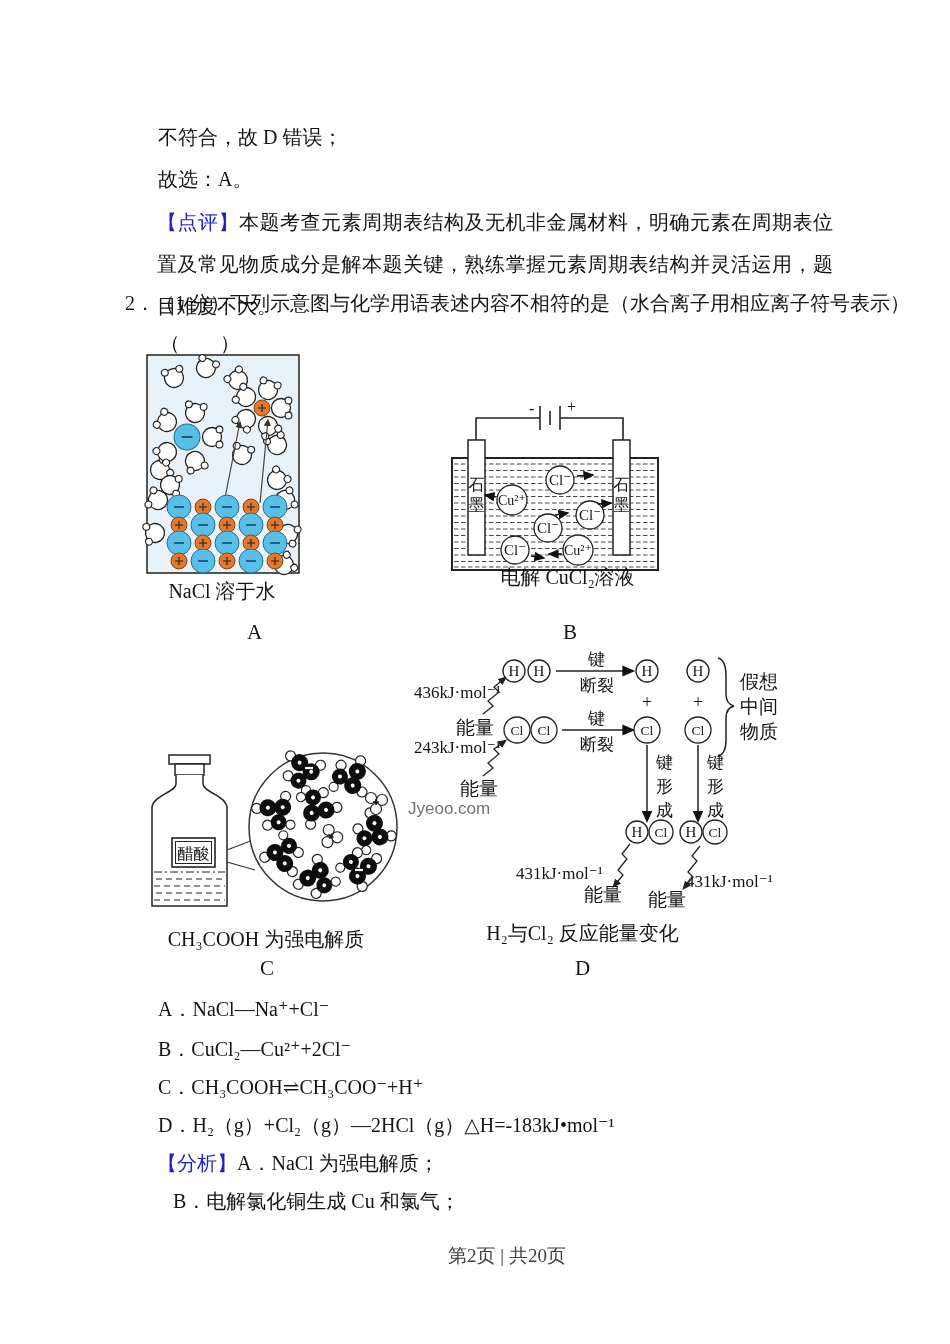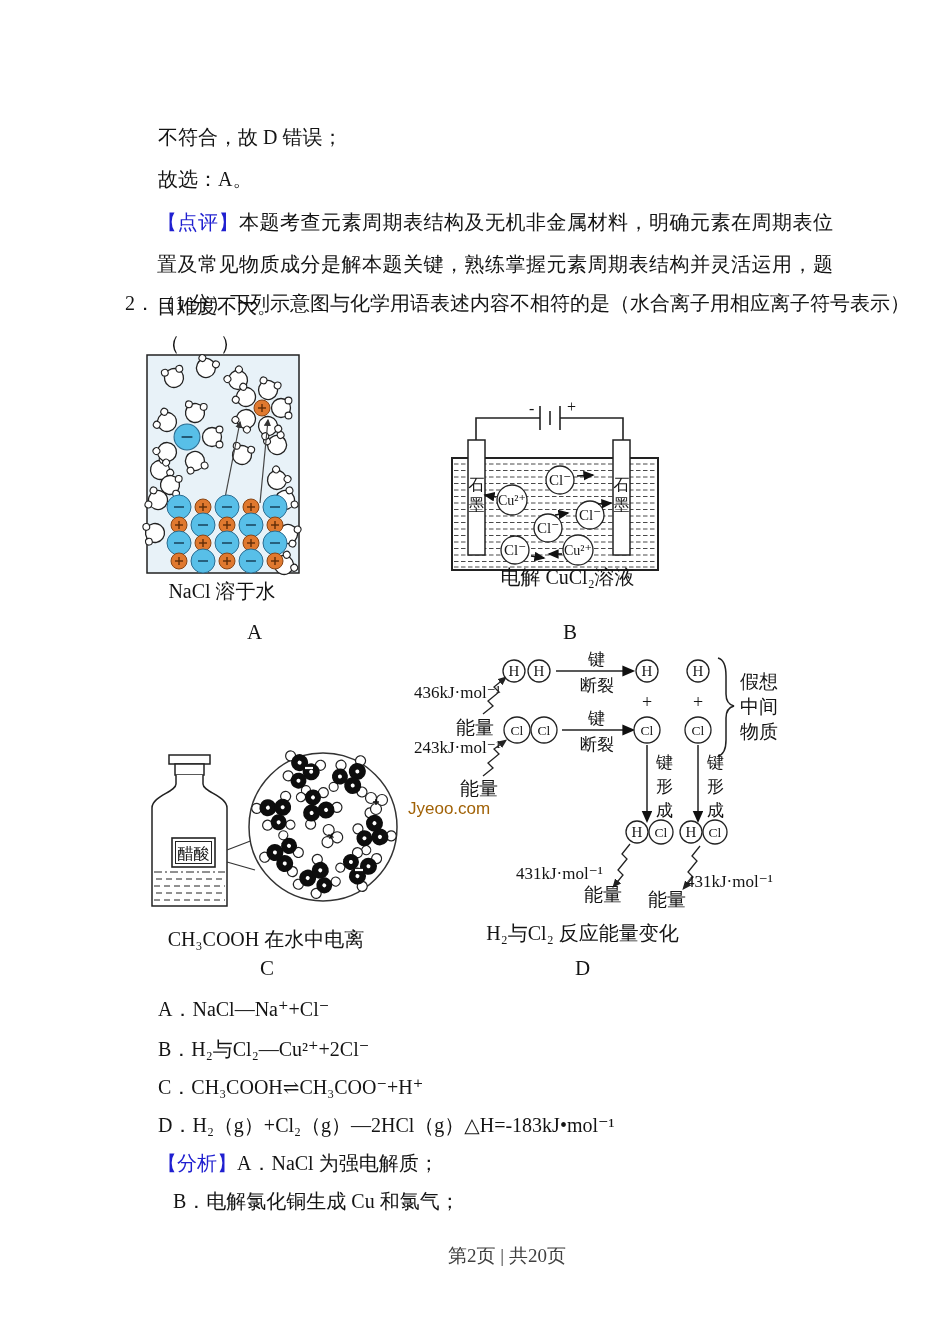--- a/index.html
+++ b/index.html
@@ -6,21 +6,21 @@
   .page{
     position:relative;width:950px;height:1344px;background:#ffffff;overflow:hidden;
     font-family:"Liberation Serif","DejaVu Serif",serif;color:#141414;
   }
   .tl{position:absolute;font-size:20px;line-height:27px;white-space:nowrap;}
   .para{position:absolute;font-size:20px;line-height:42px;white-space:normal;text-align:justify;}
   .blue{color:#1f1fd0;}
   .caption{position:absolute;font-size:20px;text-align:center;white-space:nowrap;}
   .letter{position:absolute;font-size:21px;}
   .footer{position:absolute;left:0;top:1243px;width:100%;text-align:center;font-size:19px;color:#404040;margin-left:32px;}
-  .watermark{position:absolute;left:408px;top:799px;font-size:17px;color:#a16207;font-family:"Liberation Sans","DejaVu Sans",sans-serif;}
+  .watermark{position:absolute;left:408px;top:799px;font-size:17px;color:#737373;font-family:"Liberation Sans","DejaVu Sans",sans-serif;}
   svg{position:absolute;font-family:"Liberation Serif","DejaVu Serif",serif;}
   svg text{fill:#141414;}
   .w{fill:#ffffff;stroke:#222222;stroke-width:1.2px;}
 </style>
 </head>
 <body>
 
 <div class="page">
 
   <div class="tl" style="left:158px;top:124px;">不符合，故 D 错误；</div>
@@ -248,21 +248,21 @@
       <use href="#mol" transform="translate(228,90) rotate(40)"></use>
       <use href="#mol" transform="translate(142,112) rotate(200)"></use>
       <use href="#mol" transform="translate(174,138) rotate(-60)"></use>
       <use href="#mol" transform="translate(216,124) rotate(110)"></use>
       <line x1="162" y1="26" x2="170" y2="26" stroke="#fff" stroke-width="2.2"></line>
       <line x1="212" y1="128" x2="220" y2="128" stroke="#fff" stroke-width="2.2"></line>
       <use href="#hyd" transform="translate(233,60)"></use>
       <use href="#hyd" transform="translate(188,94) rotate(30)"></use>
     </g>
   </svg>
-  <div class="caption" style="left:146px;top:926px;width:240px;">CH₃COOH 在水中电离</div>
+  <div class="caption" style="left:146px;top:926px;width:240px;">CH₃COOH 为强电解质</div>
   <div class="letter" style="left:260px;top:956px;">C</div>
 
   <svg style="left:398px;top:648px;" width="400" height="262" viewBox="0 0 400 262">
     <defs>
       <marker id="arrD" markerWidth="9" markerHeight="9" refX="6" refY="3.5" orient="auto">
         <path d="M0,0 L8,3.5 L0,7 z" fill="#111"></path>
       </marker>
       <marker id="zz" markerWidth="8" markerHeight="8" refX="5" refY="3" orient="auto">
         <path d="M0,0 L7,3 L0,6 z" fill="#222"></path>
       </marker>
@@ -340,21 +340,21 @@
     <path d="M302,198 l-8,10 l5,5 l-9,11 l5,5 l-9,11" fill="none" stroke="#222" stroke-width="1.3" marker-end="url(#zz)"></path>
     <text x="288" y="239" font-size="17">431kJ·mol⁻¹</text>
     <text x="250" y="258" font-size="19">能量</text>
   </svg>
   <div class="caption" style="left:455px;top:920px;width:255px;">H₂与Cl₂ 反应能量变化</div>
   <div class="letter" style="left:575px;top:956px;">D</div>
 
   <div class="watermark">Jyeoo.com</div>
 
   <div class="tl" style="left:158px;top:996px;"><span>A．</span><span>NaCl—Na⁺+Cl⁻</span></div>
-  <div class="tl" style="left:158px;top:1036px;"><span>B．</span><span>H₂与Cl₂—Cu²⁺+2Cl⁻</span></div>
+  <div class="tl" style="left:158px;top:1036px;"><span>B．</span><span>CuCl₂—Cu²⁺+2Cl⁻</span></div>
   <div class="tl" style="left:158px;top:1074px;"><span>C．</span><span>CH₃COOH⇌CH₃COO⁻+H⁺</span></div>
   <div class="tl" style="left:158px;top:1112px;"><span>D．</span><span>H₂（g）+Cl₂（g）—2HCl（g）△H=-183kJ•mol⁻¹</span></div>
 
   <div class="tl" style="left:157px;top:1150px;"><span class="blue">【分析】</span><span>A．NaCl 为强电解质；</span></div>
   <div class="tl" style="left:133px;top:1188px;margin-left:40px;">B．电解氯化铜生成 Cu 和氯气；</div>
 
   <div class="footer">第2页  |  共20页</div>
 
 </div>
 

